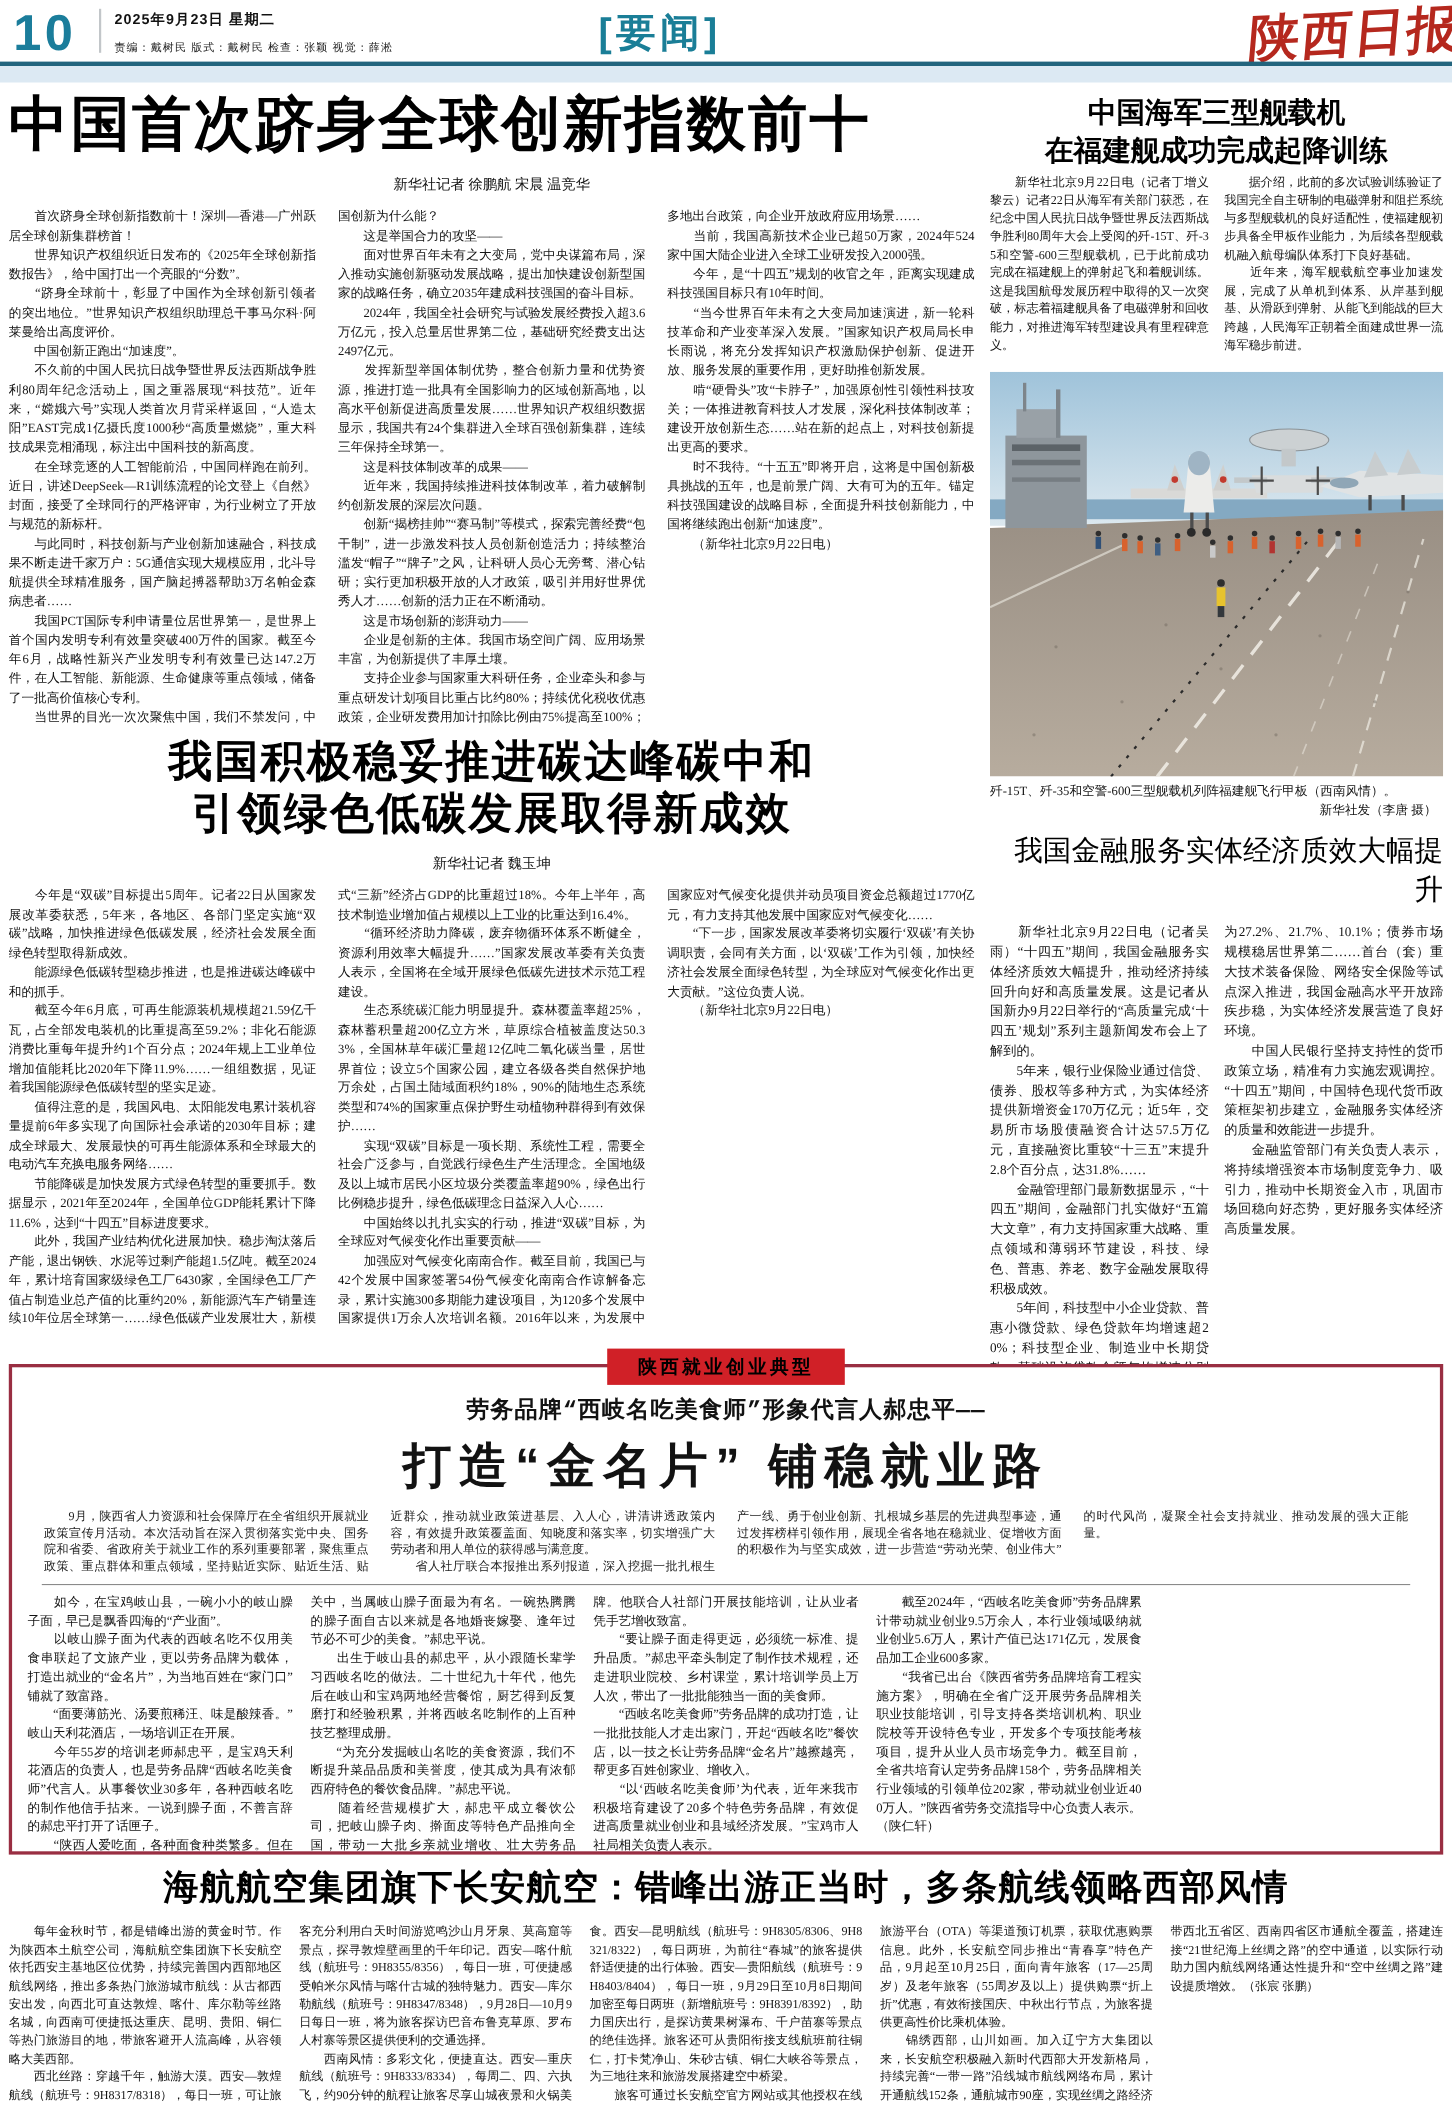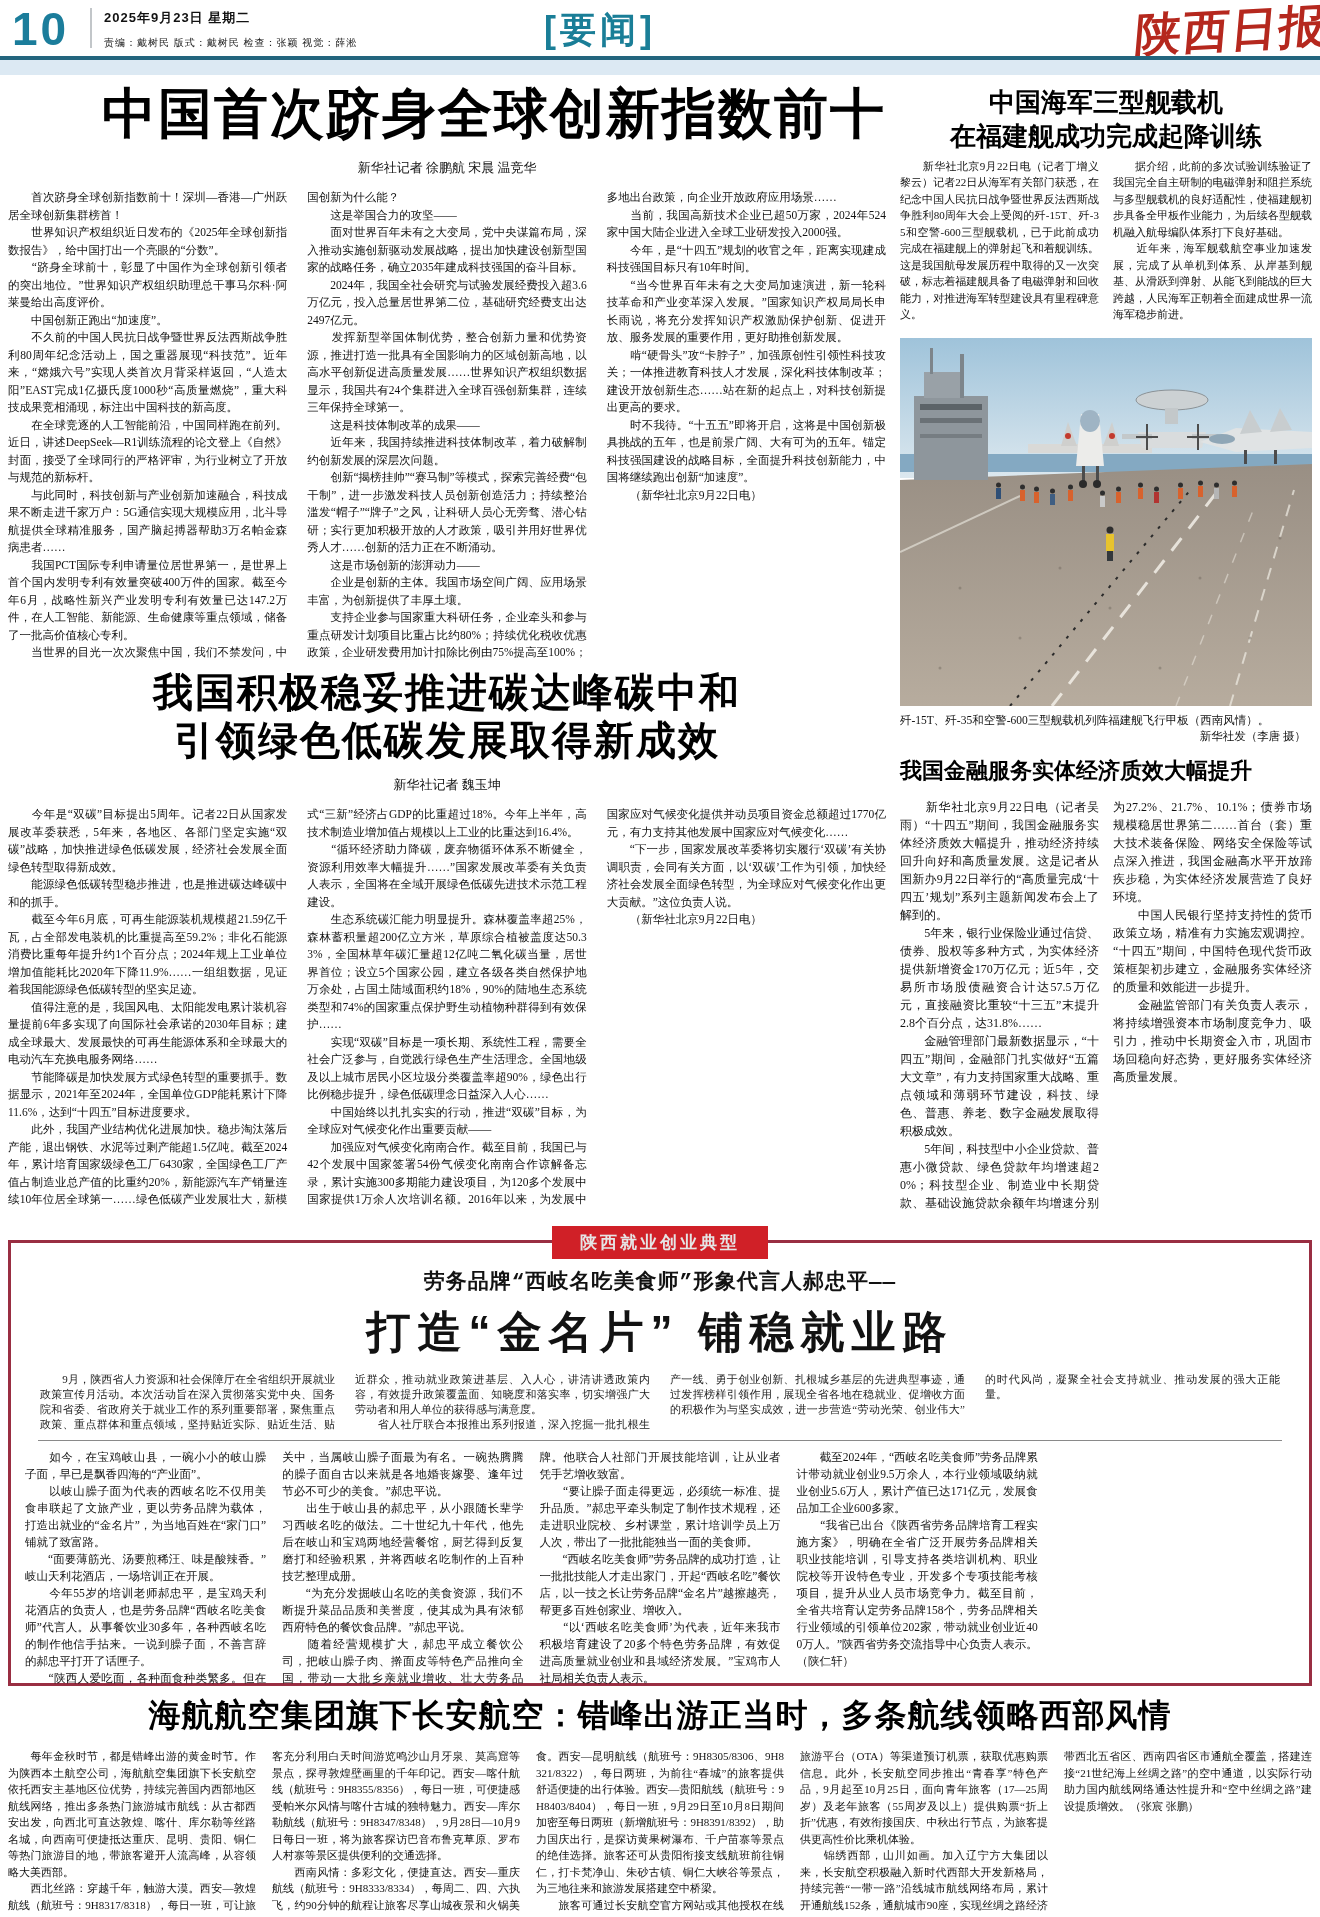--- a/index.html
+++ b/index.html
@@ -18,45 +18,45 @@
   .masthead{position:absolute;right:14px;top:0px;font-size:46px;font-weight:bold;color:#b5281e;
            transform:rotate(-3deg) skewX(-8deg);letter-spacing:2px;white-space:nowrap;}
   .rule-dark{position:absolute;left:0;top:56px;width:1320px;height:4px;background:#23657e;}
   .rule-light{position:absolute;left:0;top:60px;width:1320px;height:15px;background:#dce9f3;}
   
   .body-text{text-align:justify;white-space:pre-line;word-break:break-all;overflow:hidden;column-fill:auto;}
   .byline{text-align:center;font-size:13px;}
   h1,h2,h3{margin:0;font-family:"Liberation Sans","DejaVu Sans",sans-serif;color:#000;}
   
   #innovation{position:absolute;left:8px;top:84px;width:878px;}
-  #innovation h1{font-size:54px;line-height:1.1;text-align:right;letter-spacing:2px;font-weight:bold;}
+  #innovation h1{font-size:54px;line-height:1.1;text-align:left;letter-spacing:2px;font-weight:bold;}
   #innovation .byline{margin:16px 0 12px;}
   #innovation .body-text{height:476px;column-count:3;column-gap:20px;font-size:11.5px;line-height:17.5px;}
   
   #navy{position:absolute;left:900px;top:86px;width:412px;}
   #navy h2{font-size:26px;line-height:1.3;text-align:center;white-space:pre-line;font-weight:bold;}
   #navy .body-text{margin-top:4px;height:172px;column-count:2;column-gap:14px;font-size:11px;line-height:16.5px;}
   
   #photo{position:absolute;left:900px;top:338px;width:412px;margin:0;}
   #photo svg{display:block;}
   .caption{font-size:11.5px;line-height:1.5;margin-top:6px;}
   .credit{font-size:11.5px;text-align:right;padding-right:6px;}
   
   #carbon{position:absolute;left:8px;top:668px;width:878px;}
   #carbon h2{font-size:40px;line-height:1.2;text-align:center;white-space:pre-line;font-weight:bold;letter-spacing:2px;}
   #carbon .byline{margin:12px 0 12px;}
   #carbon .body-text{height:408px;column-count:3;column-gap:20px;font-size:11.5px;line-height:17.5px;}
   
   #finance{position:absolute;left:900px;top:756px;width:412px;}
-  #finance h2{font-size:22px;text-align:left;font-weight:bold;}
+  #finance h2{font-size:26px;text-align:right;font-weight:normal;}
   #finance .body-text{margin-top:12px;height:428px;column-count:2;column-gap:14px;font-size:12px;line-height:18px;}
   
   #employment{position:absolute;left:8px;top:1240px;width:1304px;height:446px;
               border:3px solid #992e42;box-sizing:border-box;overflow:visible;background:#fff;}
-  .emp-tag{position:absolute;top:-17px;left:50%;transform:translateX(-50%);background:#d02027;color:#e5e5e5;
+  .emp-tag{position:absolute;top:-17px;left:50%;transform:translateX(-50%);background:#d02027;color:#000000;
            font-family:"Liberation Sans","DejaVu Sans",sans-serif;font-weight:bold;font-size:17px;
            padding:5px 28px;letter-spacing:3px;white-space:nowrap;}
   .emp-kicker{text-align:center;font-family:Liberation Mono, monospace;font-weight:bold;
            font-size:21px;margin-top:24px;letter-spacing:1px;}
   .emp-title{text-align:center;font-family:"Liberation Sans","DejaVu Sans",sans-serif;font-weight:bold;
            font-size:44px;margin-top:8px;letter-spacing:7px;}
   .emp-intro{margin:10px auto 0;width:1240px;height:60px;column-count:4;column-gap:20px;
            font-size:11px;line-height:15px;text-align:justify;white-space:pre-line;word-break:break-all;
            overflow:hidden;color:#222;}
   .emp-rule{width:1244px;margin:8px auto 0;border:none;border-top:1px solid #8a8a8a;}

